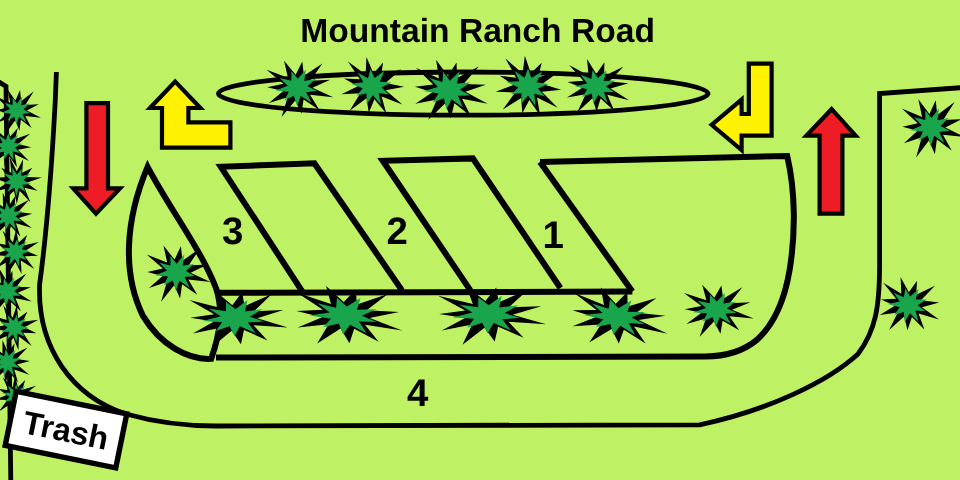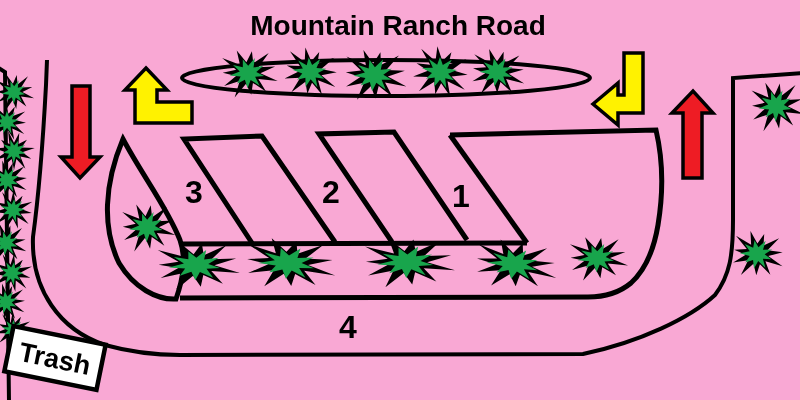--- a/index.html
+++ b/index.html
@@ -1,16 +1,16 @@
 <!DOCTYPE html>
 <html><head>
 <meta charset="utf-8">
 <style>
   html,body{margin:0;padding:0;background:#ffffff;}
-  #stage{position:relative;width:800px;height:400px;background:#f9a8d4;overflow:hidden;
+  #stage{position:relative;width:800px;height:400px;background:#bef264;overflow:hidden;
          font-family:"Liberation Sans", sans-serif;}
   svg{display:block;}
   .blackline{fill:none;stroke:#000000;stroke-width:4;stroke-linecap:butt;stroke-linejoin:miter;}
   .thickline{fill:none;stroke:#000000;stroke-width:5;stroke-linecap:butt;stroke-linejoin:miter;}
   .arrow{stroke:#000000;stroke-width:3.5;stroke-linejoin:miter;}
   .lanelabel{font-family:"Liberation Sans", sans-serif;font-weight:bold;font-size:32px;fill:#000;}
   .titlelabel{font-family:"Liberation Sans", sans-serif;font-weight:bold;font-size:28px;fill:#000;}
   .trashlabel{font-family:"Liberation Sans", sans-serif;font-weight:bold;font-size:27px;fill:#000;}
   text{user-select:none;}
 </style>

